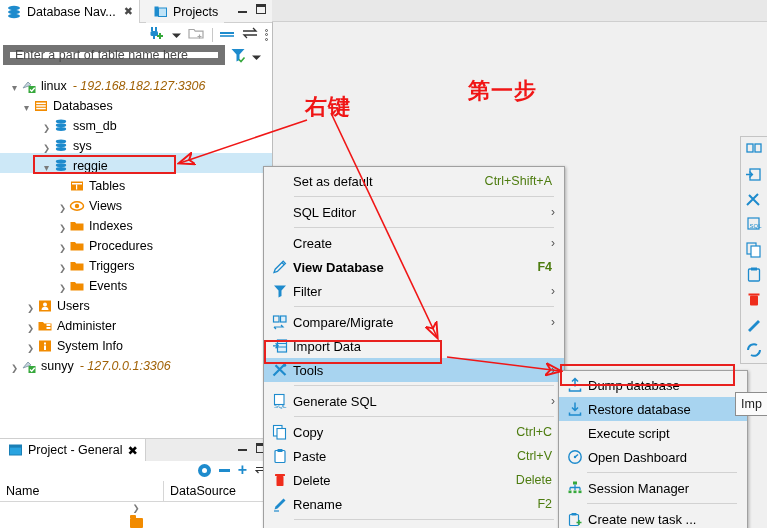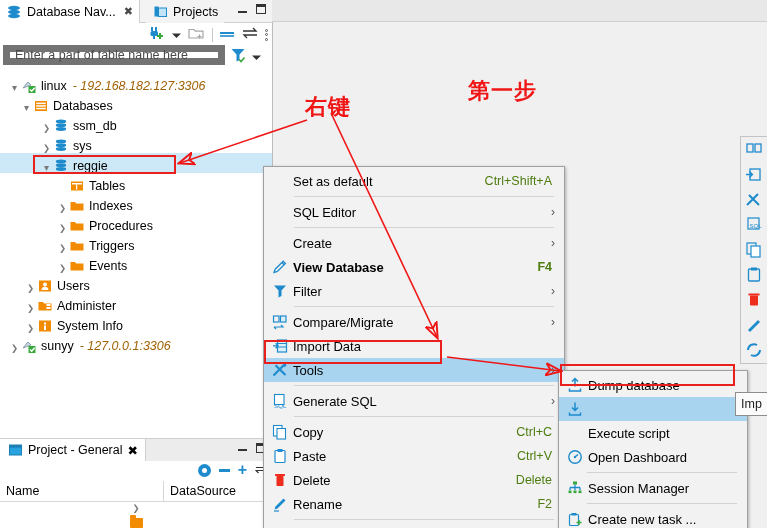--- a/index.html
+++ b/index.html
@@ -295,20 +295,30 @@
               <rect x="3" y="5" width="10" height="1.5" fill="#fff"></rect>
               <rect x="7" y="6.5" width="1.2" height="5" fill="#fff"></rect>
             </svg>
           </span>
           <span class="tlabel">Tables</span>
         </div>
         <div class="trow" style="padding-left: 56px;">
           <span class="twist closed"></span>
           <span class="ico">
             <svg width="16" height="16" viewBox="0 0 16 16">
+              <ellipse cx="8" cy="8" rx="6.5" ry="4.2" fill="none" stroke="#f28b00" stroke-width="1.5"></ellipse>
+              <circle cx="8" cy="8" r="2.2" fill="#f28b00"></circle>
+            </svg>
+          </span>
+          <span class="tlabel">Views</span>
+        </div>
+        <div class="trow" style="padding-left: 56px;">
+          <span class="twist closed"></span>
+          <span class="ico">
+            <svg width="16" height="16" viewBox="0 0 16 16">
               <path d="M1.5 4h4.5l1.2 1.5H14.5V12.5H1.5z" fill="#f28b00"></path>
             </svg>
           </span>
           <span class="tlabel">Indexes</span>
         </div>
         <div class="trow" style="padding-left: 56px;">
           <span class="twist closed"></span>
           <span class="ico">
             <svg width="16" height="16" viewBox="0 0 16 16">
               <path d="M1.5 4h4.5l1.2 1.5H14.5V12.5H1.5z" fill="#f28b00"></path>
@@ -624,20 +634,21 @@
         </span>
         <span class="mlabel">Dump database</span>
       </div>
       <div class="mi hl">
         <span class="mico">
           <svg width="16" height="16" viewBox="0 0 16 16">
             <path d="M8 9.5v-8M5 6.5L8 9.5 11 6.5" stroke="#1e8bcd" stroke-width="1.5" fill="none"></path>
             <path d="M2.5 11.5v2.5h11v-2.5" stroke="#1e8bcd" stroke-width="1.5" fill="none"></path>
           </svg>
         </span>
+        <span class="mlabel">Restore database</span>
       </div>
       <div class="mi">
         <span class="mico"></span>
         <span class="mlabel">Execute script</span>
       </div>
       <div class="mi">
         <span class="mico">
           <svg width="16" height="16" viewBox="0 0 16 16">
             <circle cx="8" cy="8" r="6.2" fill="none" stroke="#1e8bcd" stroke-width="1.4"></circle>
             <path d="M8 8L11 5.5" stroke="#1e8bcd" stroke-width="1.5"></path>

